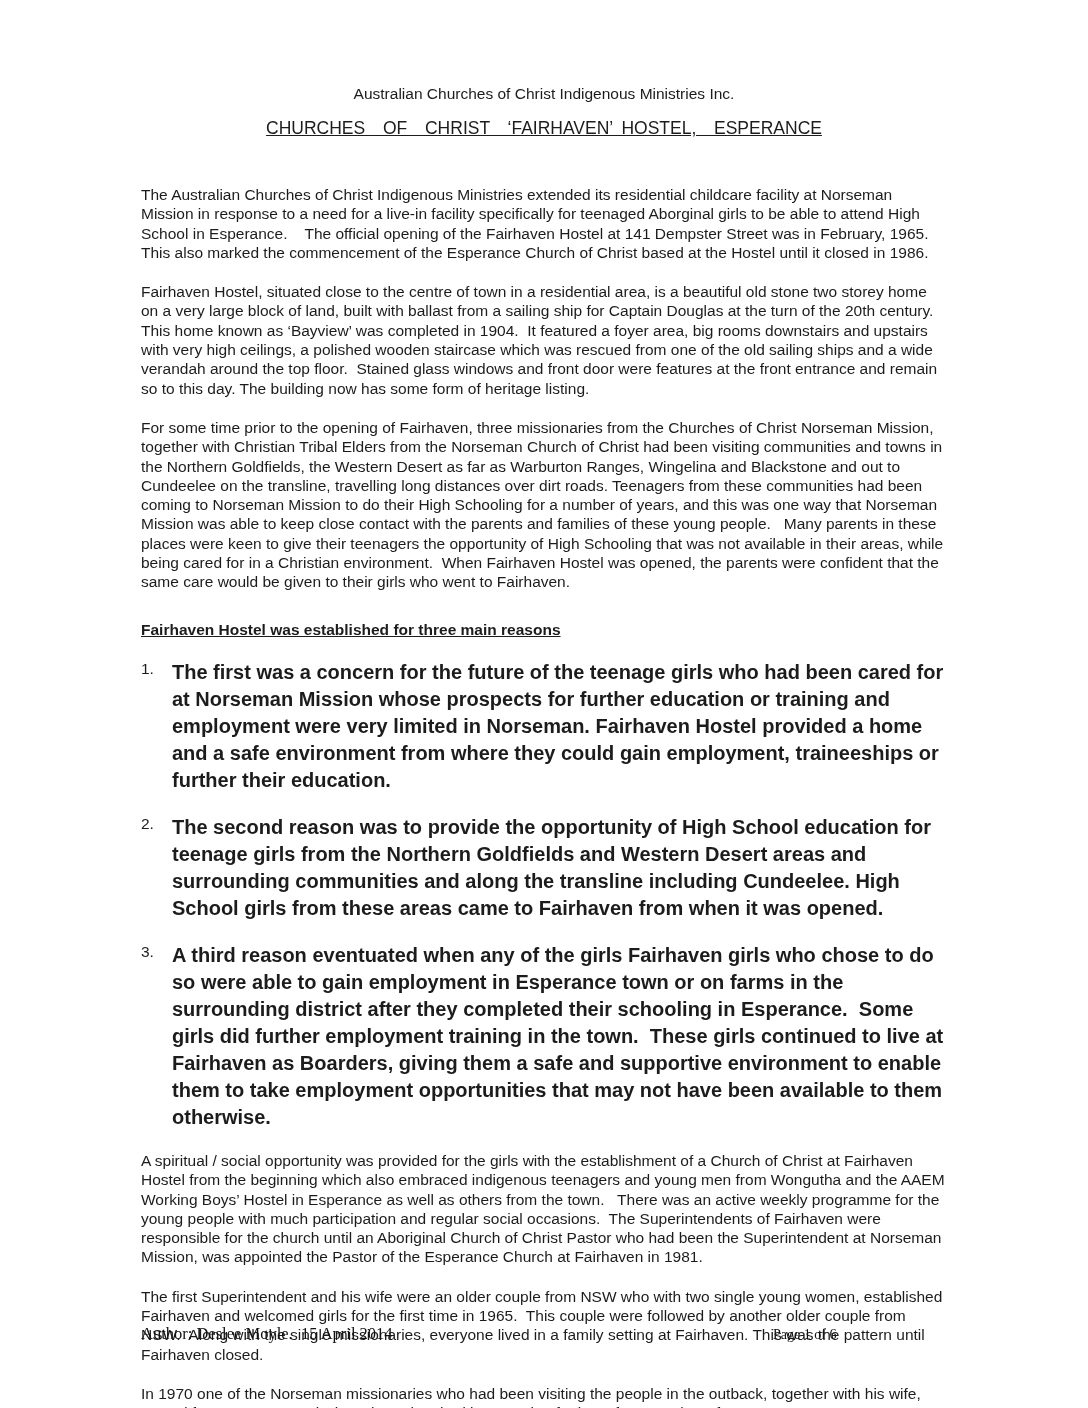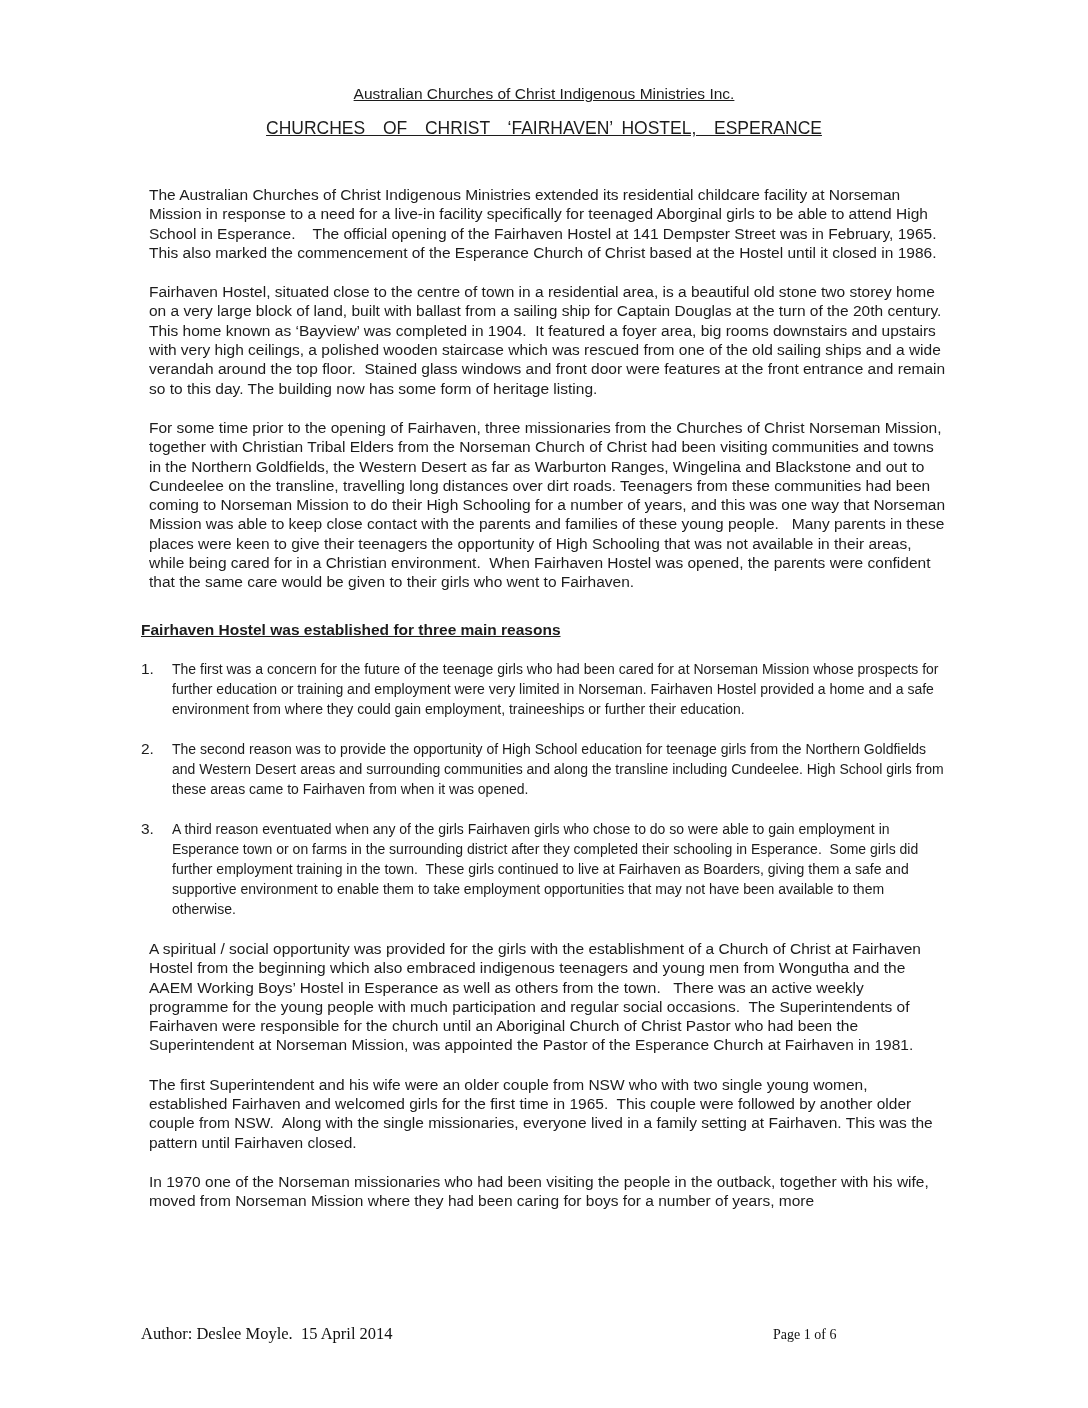--- a/index.html
+++ b/index.html
@@ -21,37 +21,36 @@
   .content {
     position: absolute;
     left: 141px;
     top: 84px;
     width: 806px;
   }
   .doc-subtitle {
     text-align: center;
     font-size: 15.5px;
     line-height: 19px;
-    text-decoration: underline;
     margin: 0 0 15px 0;
   }
   .doc-title {
     text-align: center;
     font-size: 17.5px;
     line-height: 21px;
     font-weight: normal;
     text-decoration: underline;
     word-spacing: 4px;
     white-space: pre-wrap;
     margin: 0 0 46px 0;
   }
   .body-text {
     font-size: 15.5px;
     line-height: 19.3px;
-    margin: 0 0 20px 8px;
+    margin: 0 0 20px 0;
     white-space: pre-wrap;
   }
   .section-heading {
     font-size: 15.5px;
     line-height: 19.3px;
     font-weight: bold;
     text-decoration: underline;
     margin: 28px 0 20px 0;
   }
   .reason-list {
@@ -63,23 +62,24 @@
     display: flex;
     margin: 0 0 20px 0;
   }
   .reason-number {
     flex: 0 0 31px;
     font-size: 15.5px;
     line-height: 19.3px;
   }
   .reason-text {
     flex: 1;
-    font-size: 14px;
-    line-height: 20px;
+    font-size: 20px;
+    line-height: 27px;
     white-space: pre-wrap;
+    font-weight: bold;
   }
   .footer {
     position: absolute;
     left: 0;
     right: 12px;
     top: 1324px;
     height: 30px;
     font-family: "Liberation Serif", serif;
     color: #111111;
   }

